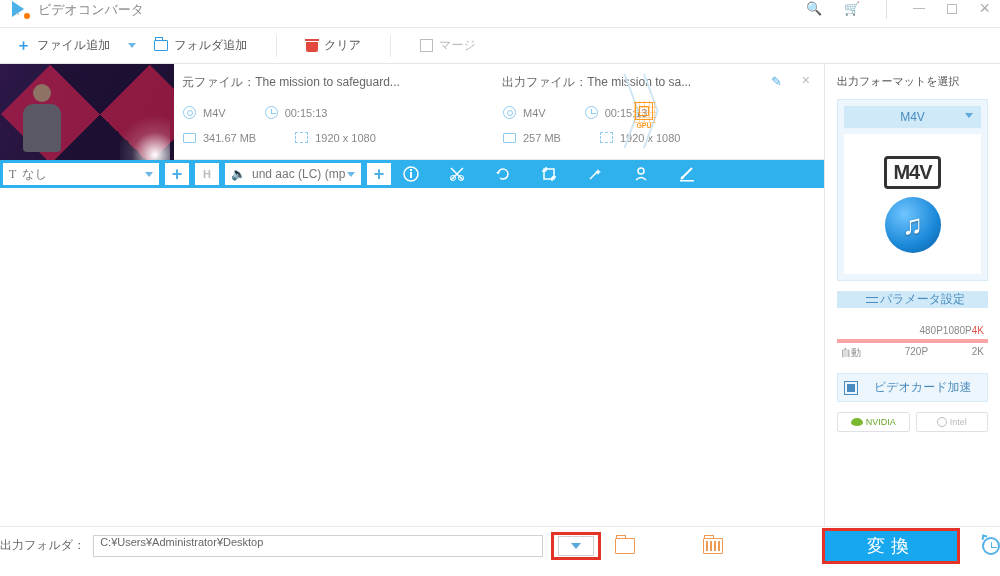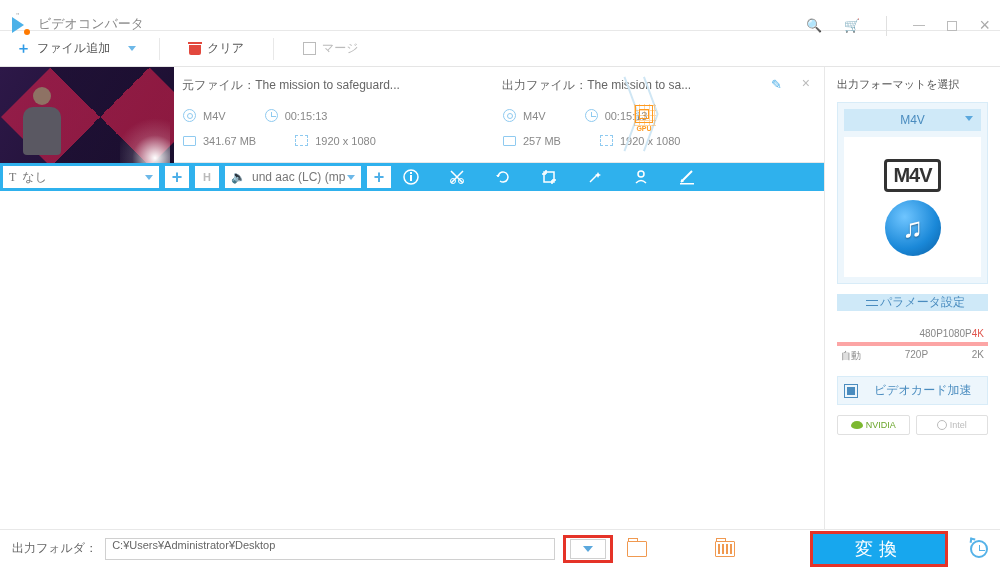--- a/index.html
+++ b/index.html
@@ -1,19 +1,19 @@
 <!DOCTYPE html>
 <html><head>
 <meta charset="utf-8">
 <style>
 * { box-sizing: border-box; margin: 0; padding: 0; font-family: "Meiryo UI", "Yu Gothic UI", Arial, sans-serif; }
 body { width: 1000px; height: 576px; background: #fff; overflow: hidden; font-size: 12px; color: #555; }
 
 
-.titlebar { height: 28px; display: flex; align-items: flex-start; padding: 15px 10px; border-bottom: 1px solid #e8e8e8; }
+.titlebar { height: 28px; display: flex; align-items: flex-end; padding: 8px 10px; border-bottom: 1px solid #e8e8e8; }
 .titlebar .logo { width: 20px; height: 20px; position: relative; margin-right: 8px; }
 .titlebar .logo::before { content: ''; position: absolute; width: 0; height: 0; left: 2px; top: 2px; border-left: 12px solid #4cb1e8; border-top: 8px solid transparent; border-bottom: 8px solid transparent; }
 .titlebar .logo::after { content: ''; position: absolute; width: 6px; height: 6px; background: #ff7a00; border-radius: 50%; right: 0; bottom: 0; }
 .titlebar .title { color: #888; font-size: 13px; flex: 1; }
 .titlebar .sysicons { display: flex; align-items: center; gap: 22px; color: #bbb; }
 .titlebar .sysicons .divider { width: 1px; height: 20px; background: #e0e0e0; margin: 0 4px; }
 .titlebar .sysicons span { cursor: default; font-size: 13px; }
 .titlebar .sysicons .dash { width: 12px; height: 1.5px; background: #bbb; }
 .titlebar .sysicons .square { width: 10px; height: 10px; border: 1.5px solid #bbb; }
 .titlebar .sysicons .x { font-size: 18px; color: #aaa; }
@@ -111,21 +111,21 @@
 .gpu-btn .chipb::after{content:'';position:absolute;inset:2px;background:#4a8cbf;}
 
 .vend{ display:flex; gap:6px; }
 .vend .v{ flex:1; border:1px solid #e0e0e0; border-radius:2px; padding:4px 0; text-align:center; font-size:9px; display:flex; align-items:center; justify-content:center; gap:3px;}
 .vend .nv{ color:#6aa52a;}
 .vend .nv .eye{width:12px;height:8px;background:#7cb82f;border-radius:50% 50% 50% 50%/60% 60% 40% 40%;}
 .vend .it{ color:#bbb;}
 .vend .it .ring{width:10px;height:10px;border:1.5px solid #bbb;border-radius:50%;}
 
 
-.bottom { height:38px; border-top:1px solid #e8e8e8; display:flex; align-items:center; padding:0 12px; gap:8px;}
+.bottom { height:38px; border-top:1px solid #e8e8e8; display:flex; align-items:center; padding:0 0; gap:8px;}
 .bottom .lbl{ color:#666; font-size:12px;}
 .bottom .path { width:450px; height:22px; border:1px solid #d0d0d0; padding:0 6px; font-size:11px; color:#666; display:flex; position:relative;}
 .bottom .red-box{ border:3px solid #e53328; padding:0 4px; height:28px; display:flex; align-items:center;}
 .bottom .pdd{ width:36px; height:20px; border:1px solid #d0d0d0; display:flex; align-items:center; justify-content:center;}
 .bottom .pdd .tri{width:0;height:0;border-left:5px solid transparent;border-right:5px solid transparent;border-top:6px solid #5ba8dd;}
 .bottom .fico{ width:20px; height:16px; border:1.5px solid #f09950; border-radius:1px; position:relative; margin:0 6px;}
 .bottom .fico::before{content:'';position:absolute;width:8px;height:3px;border:1.5px solid #f09950;border-bottom:none;top:-4px;left:0;}
 .bottom .fico.reel::after{content:'';position:absolute;inset:2px;background:repeating-linear-gradient(90deg,#f09950 0 2px,transparent 2px 4px);}
 .bottom .spacer{flex:1;}
 .bottom .convert-wrap{ border:3px solid #e53328; padding:0;}
@@ -150,20 +150,24 @@
     <span class="x">×</span>
   </div>
 </div>
 
 <div class="toolbar">
   <div class="tb-btn">
     <span class="tb-plusico">＋</span>
     <span>ファイル追加</span>
   </div>
   <div class="tb-drop"></div>
+  <div class="tb-btn">
+    <span class="folder-ico"></span>
+    <span>フォルダ追加</span>
+  </div>
   <div class="tb-sep"></div>
   <div class="tb-btn">
     <span class="trash-ico"></span>
     <span>クリア</span>
   </div>
   <div class="tb-sep"></div>
   <div class="tb-btn tb-grey">
     <span style="width:13px;height:13px;border:1.5px solid #bbb;"></span>
     <span>マージ</span>
   </div>

